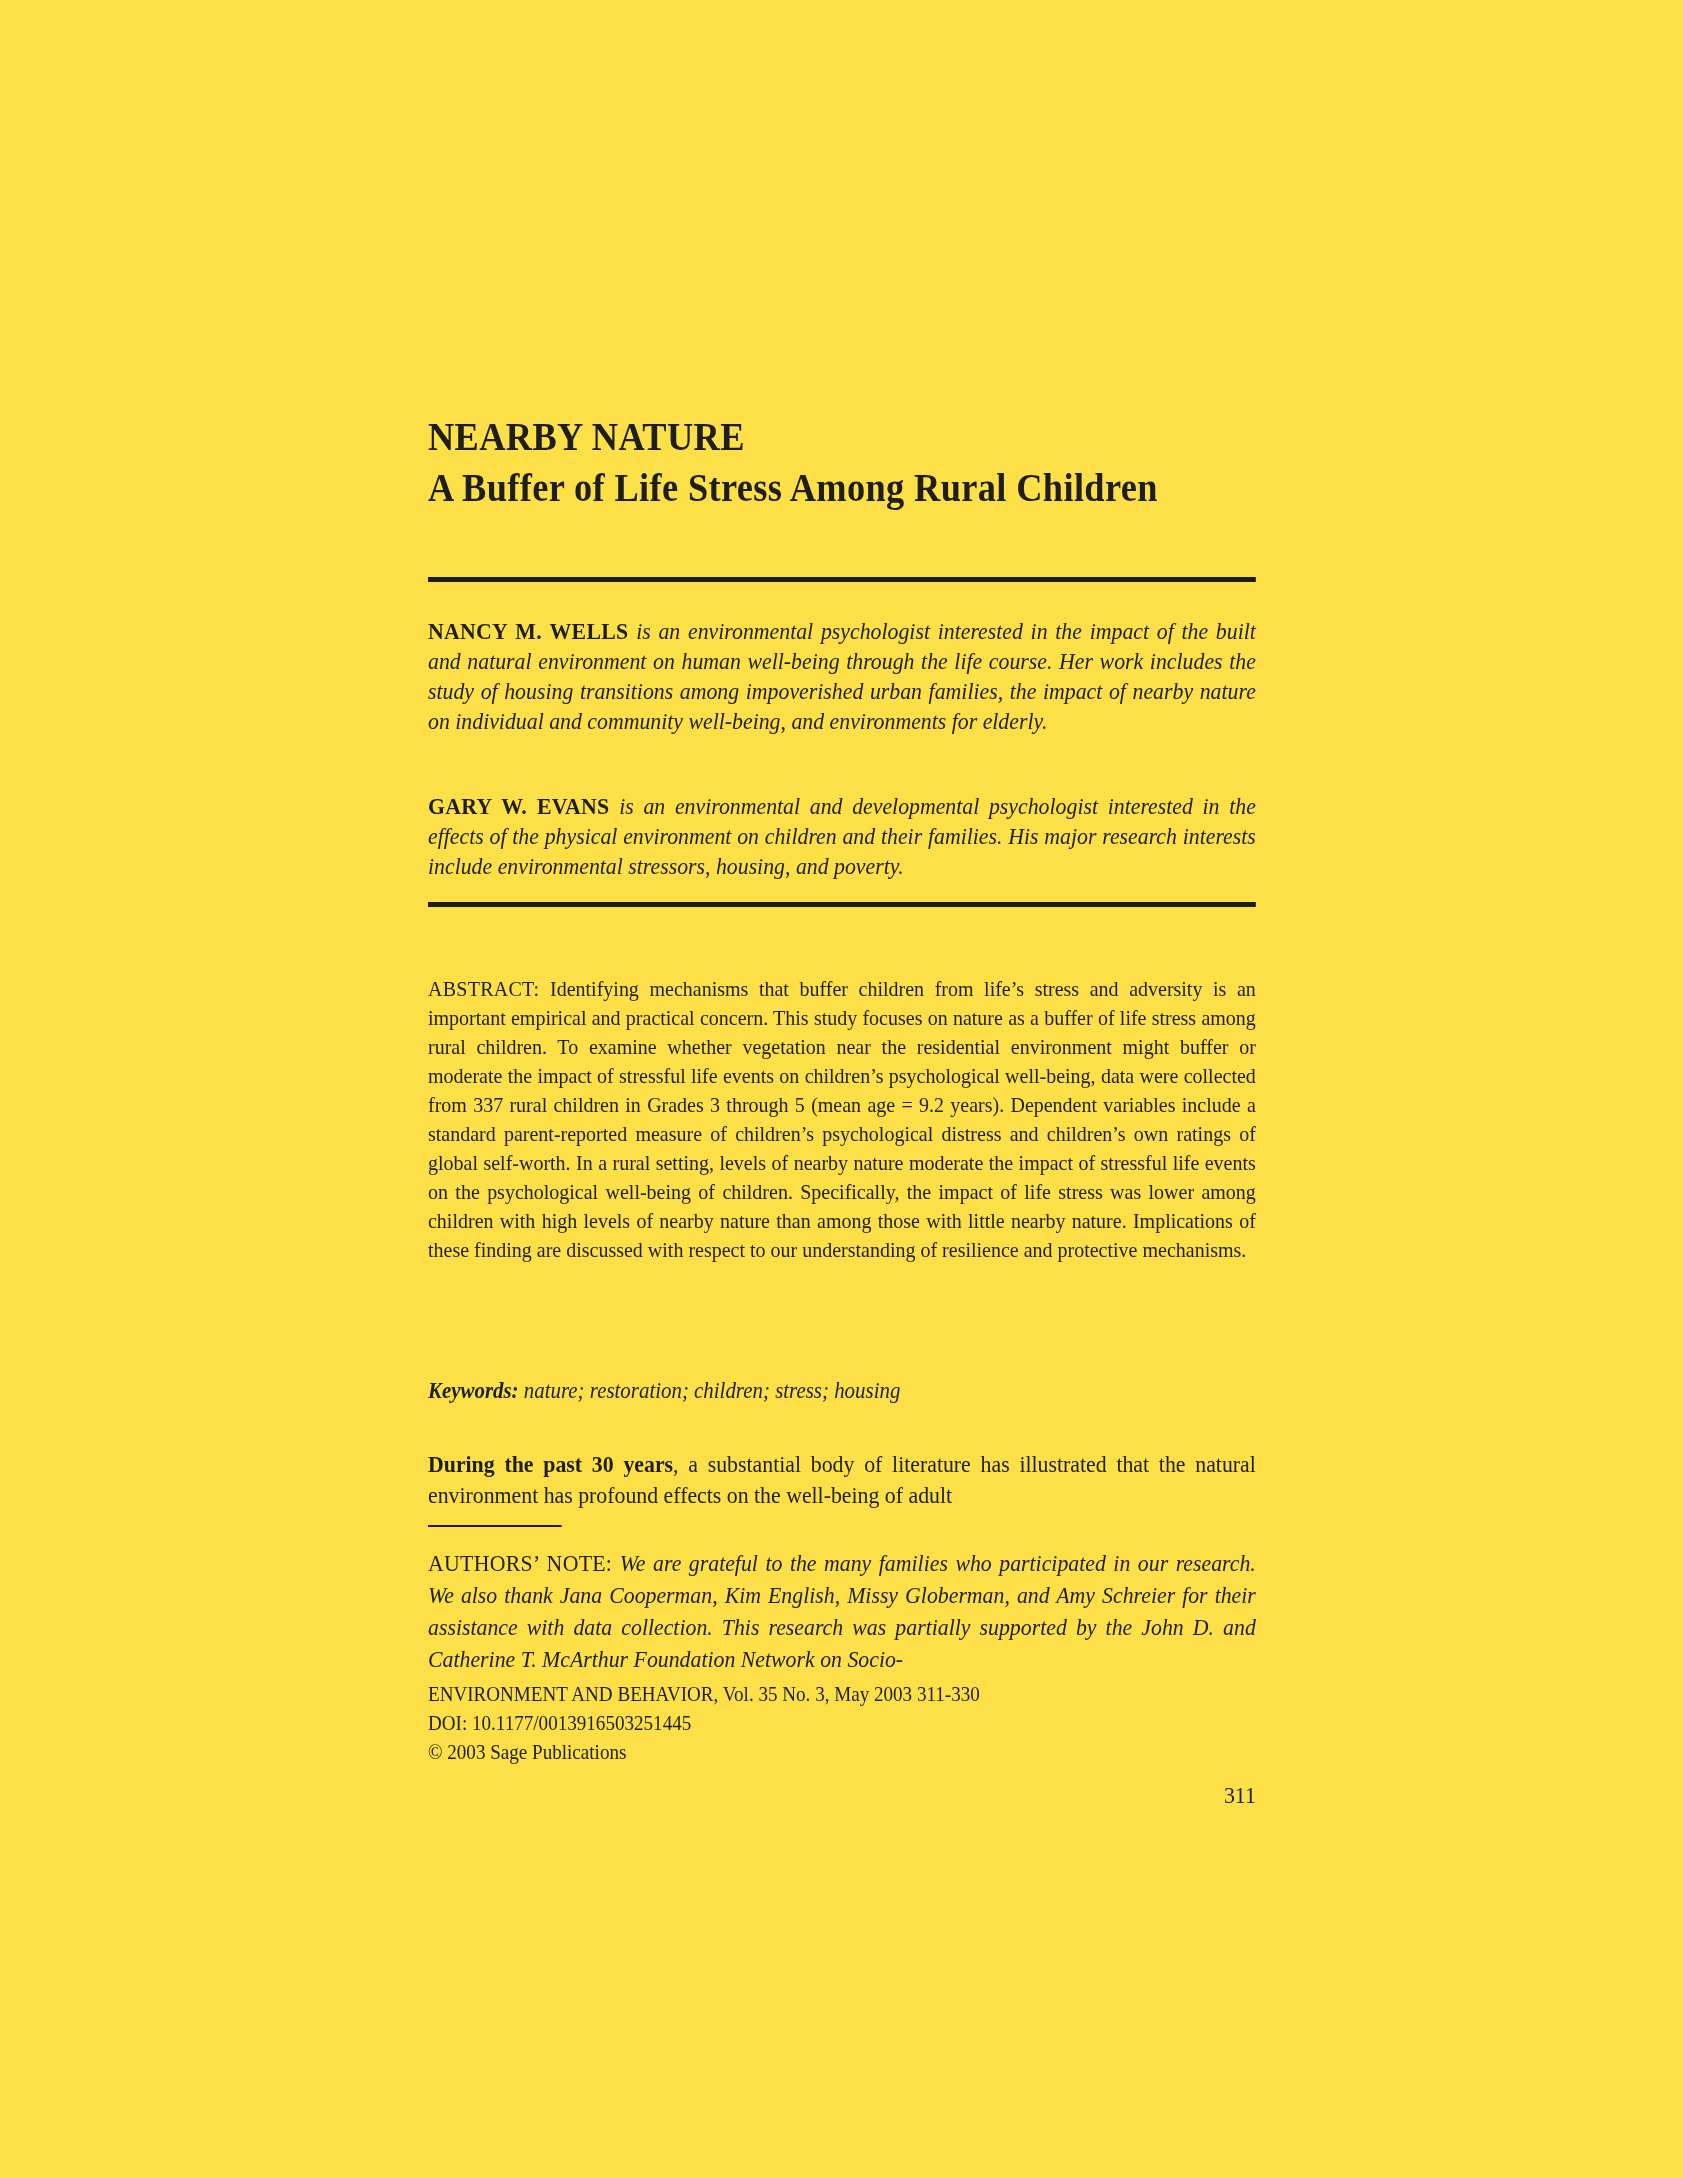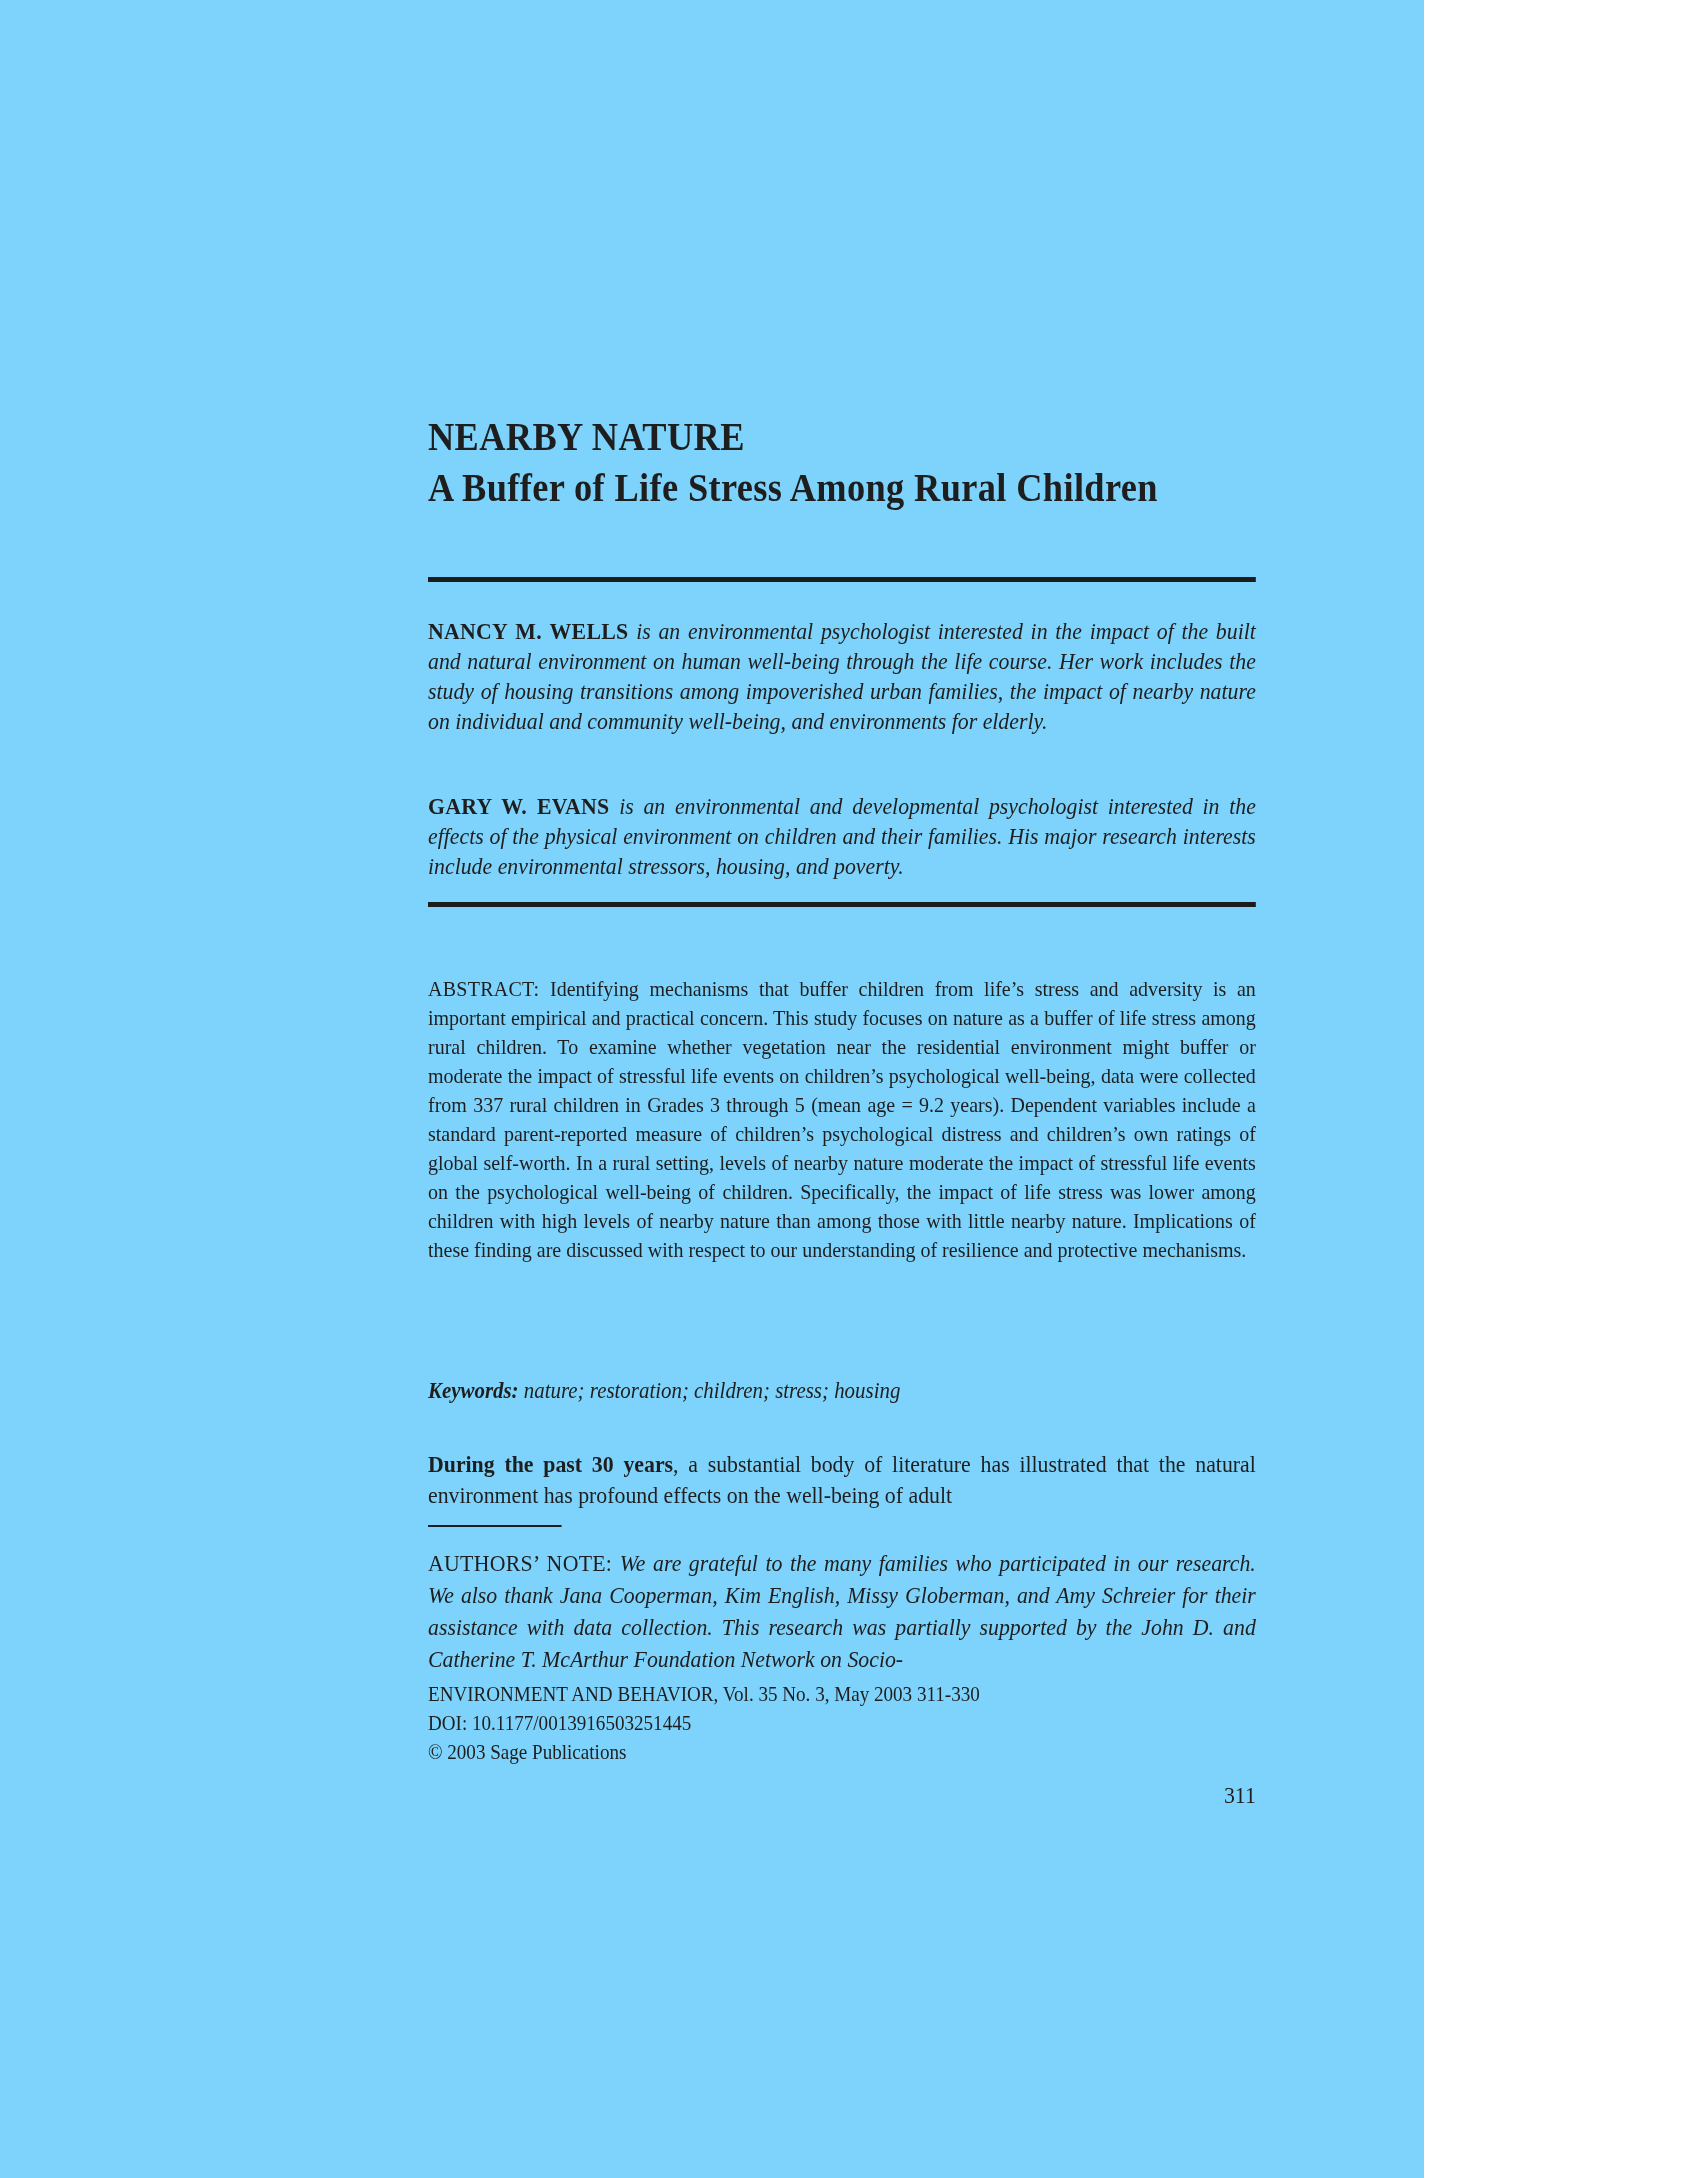--- a/index.html
+++ b/index.html
@@ -1,21 +1,21 @@
 <!DOCTYPE html>
 <html><head>
 <meta charset="utf-8">
 <style>
   * { margin: 0; padding: 0; box-sizing: border-box; }
   html, body { background: #ffffff; }
   .page {
     position: relative;
-    width: 1424px;
+    width: 1683px;
     height: 2178px;
-    background: #7dd3fc;
+    background: #fde047;
     color: #1e1e1e;
     font-family: "Liberation Serif", "DejaVu Serif", serif;
     overflow: hidden;
   }
   
   .content {
     position: absolute;
     left: 428px;
     top: 0;
     width: 911px;

